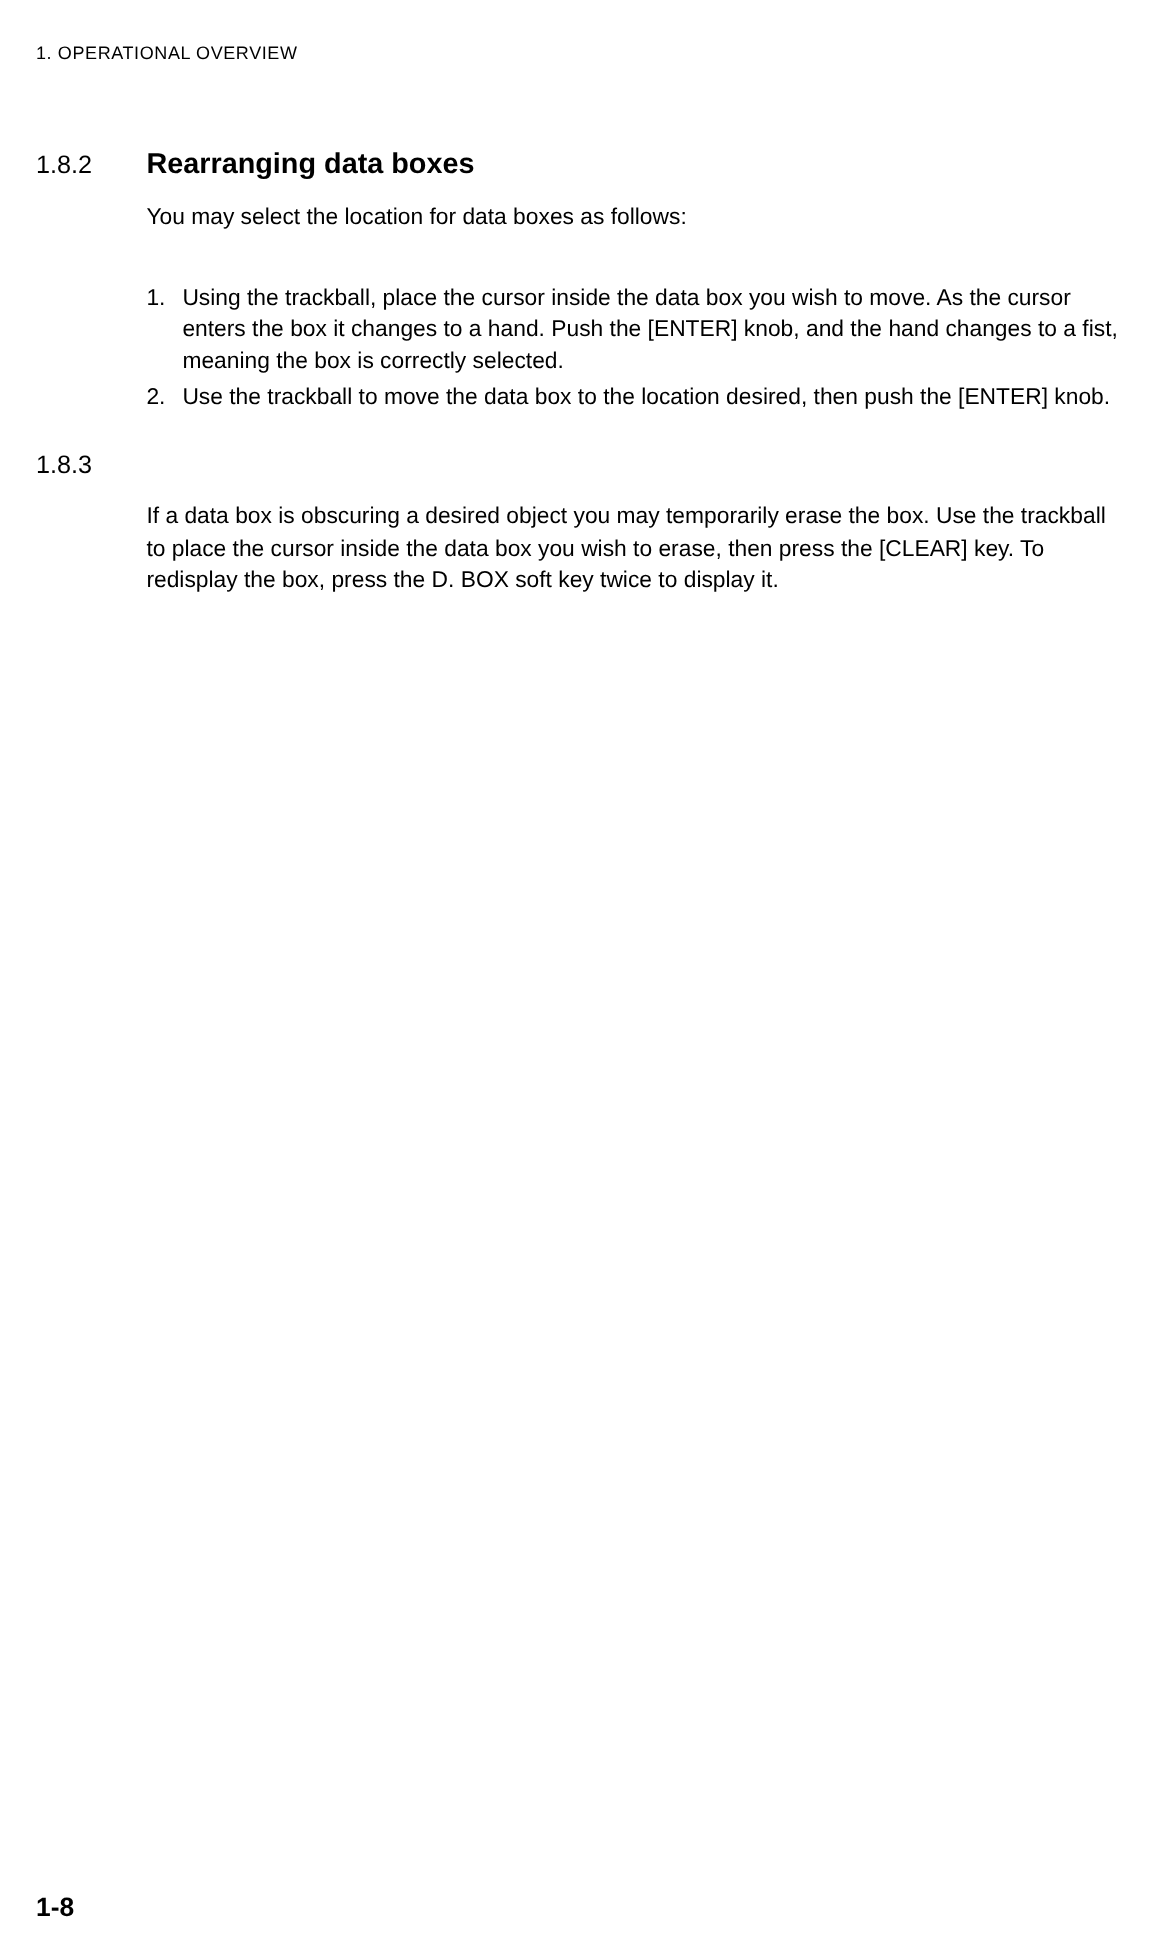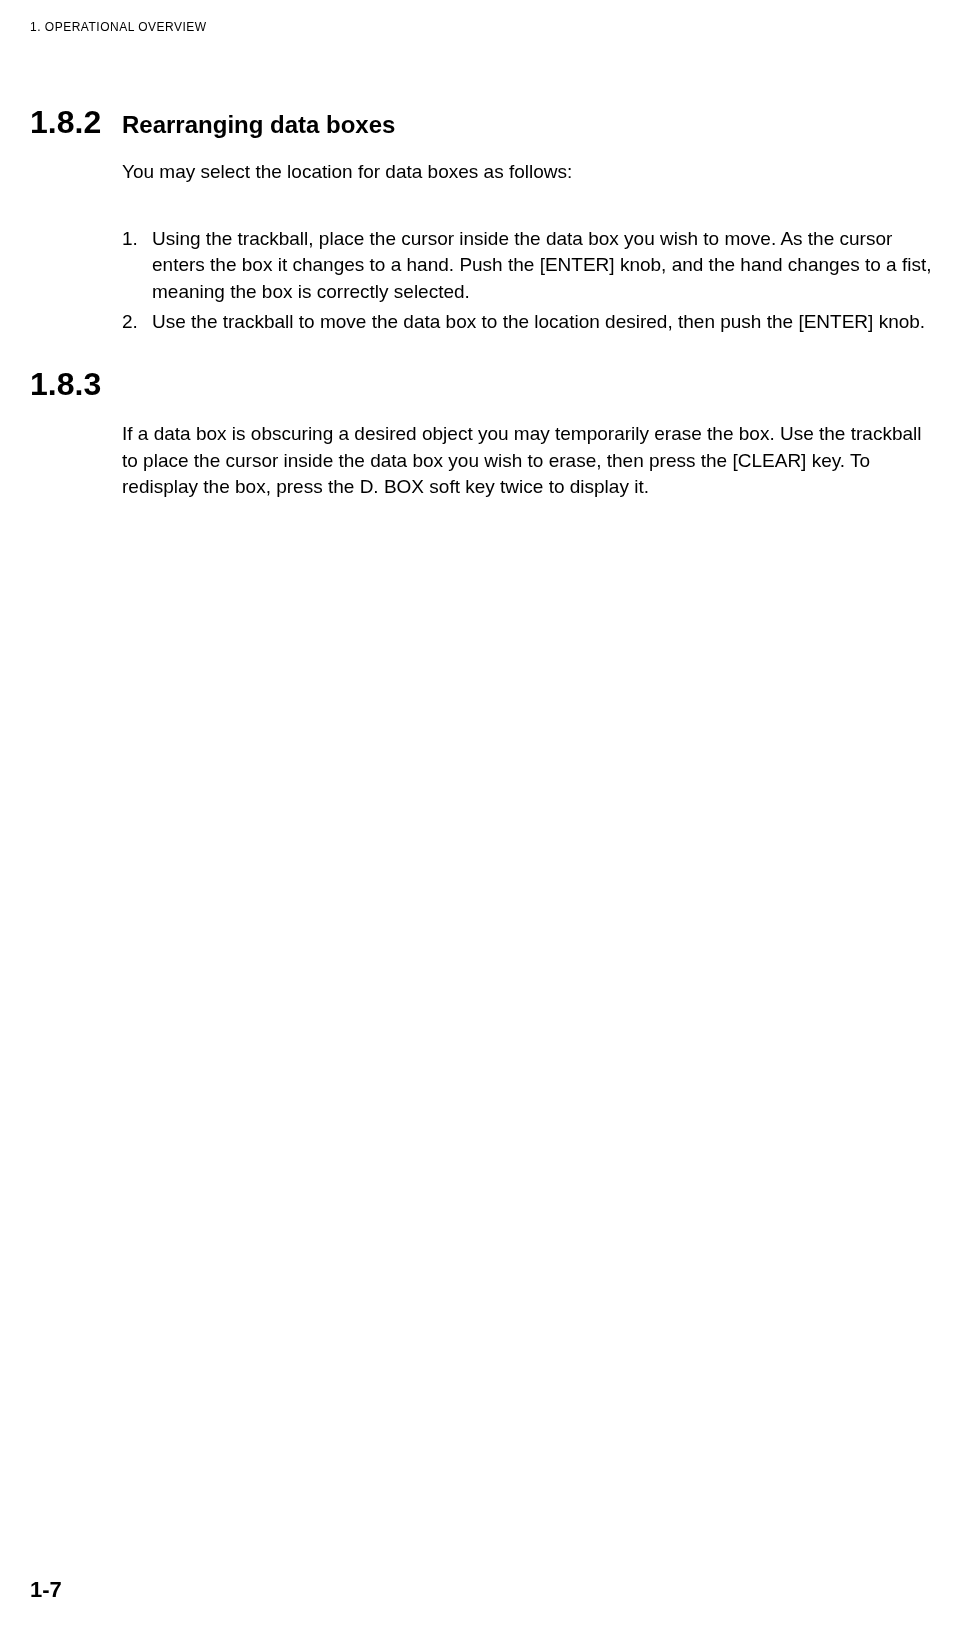--- a/index.html
+++ b/index.html
@@ -10,36 +10,37 @@
     body {
       font-family: Arial, Helvetica, sans-serif;
       background: #ffffff;
       color: #000000;
       width: 969px;
       height: 1633px;
       position: relative;
       padding: 20px 30px 20px 30px;
     }
     .page-header {
-      font-size: 12px;
+      font-size: 15px;
       font-weight: normal;
       letter-spacing: 0.5px;
       margin-bottom: 70px;
+      margin-top: 16px;
     }
     .section {
       margin-bottom: 30px;
     }
     .section-heading {
       display: flex;
       align-items: baseline;
       margin-bottom: 18px;
     }
     .section-number {
-      font-size: 32px;
-      font-weight: bold;
+      font-size: 21px;
+      font-weight: normal;
       width: 92px;
       flex-shrink: 0;
     }
     .section-title {
       font-size: 24px;
       font-weight: bold;
     }
     .section-body {
       margin-left: 92px;
       font-size: 19px;
@@ -100,13 +101,13 @@
 
 <div class="section">
   <div class="section-heading">
     <span class="section-number">1.8.3</span>
   </div>
   <div class="section-body">
     <p>If a data box is obscuring a desired object you may temporarily erase the box. Use the trackball to place the cursor inside the data box you wish to erase, then press the [CLEAR] key. To redisplay the box, press the D. BOX soft key twice to display it.</p>
   </div>
 </div>
 
-<div class="page-number">1-7</div>
+<div class="page-number">1-8</div>
 
 </body></html>

